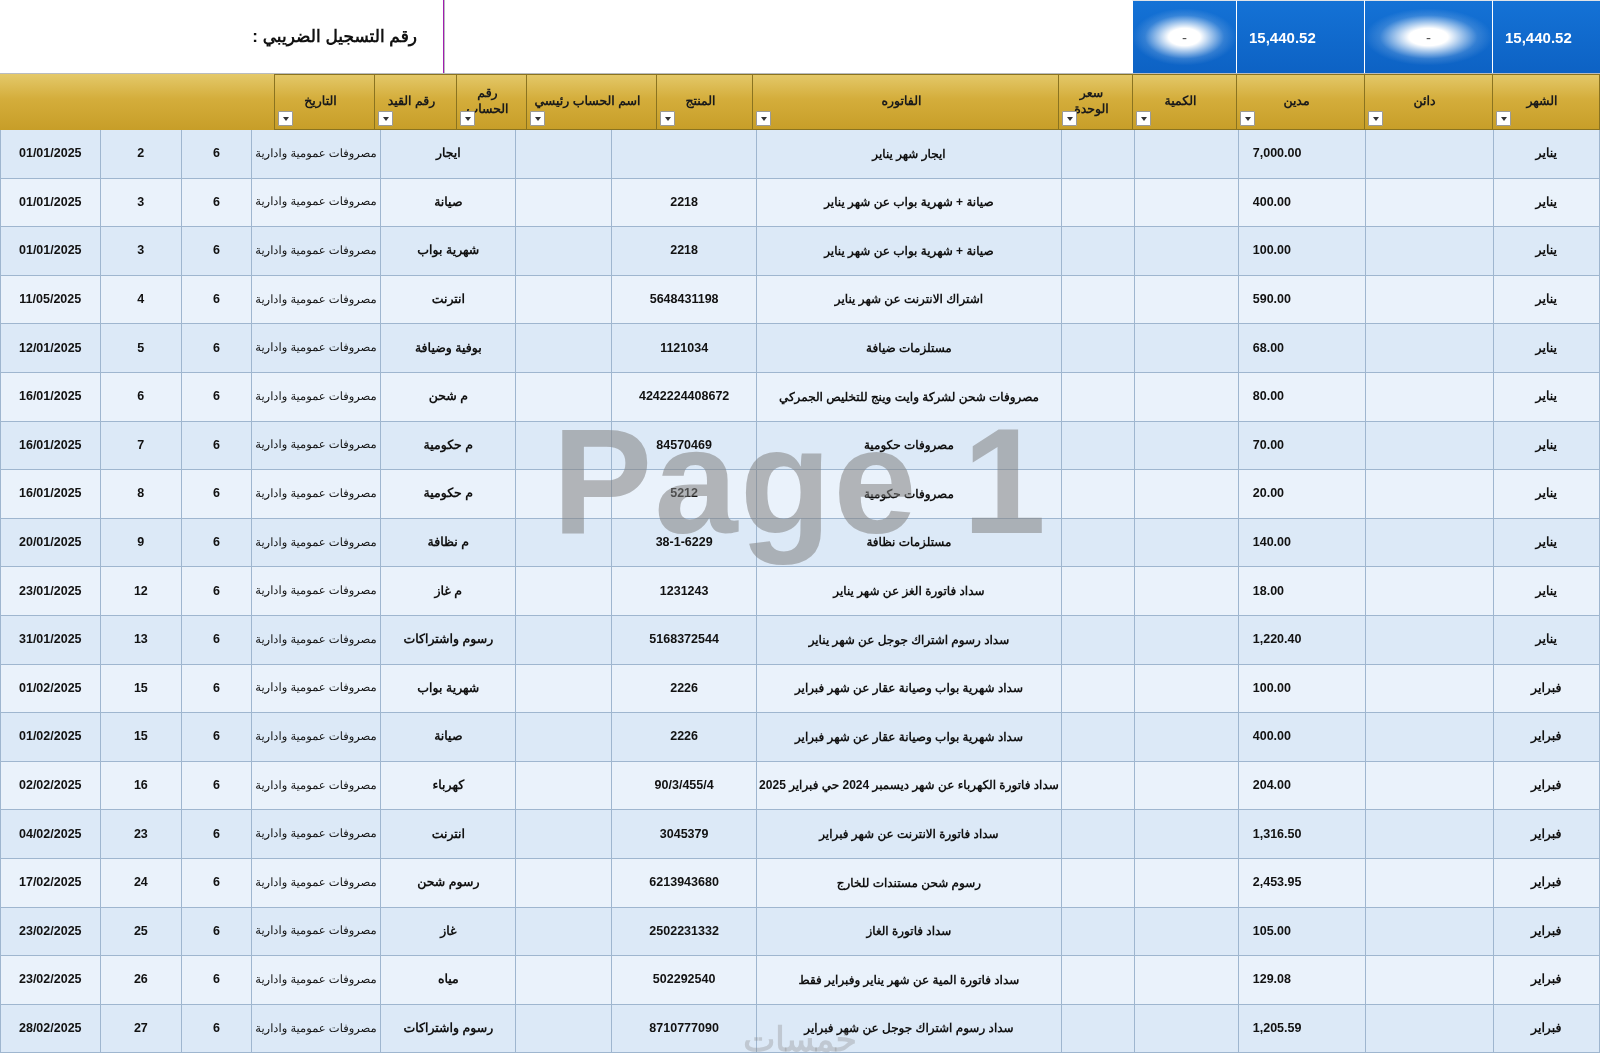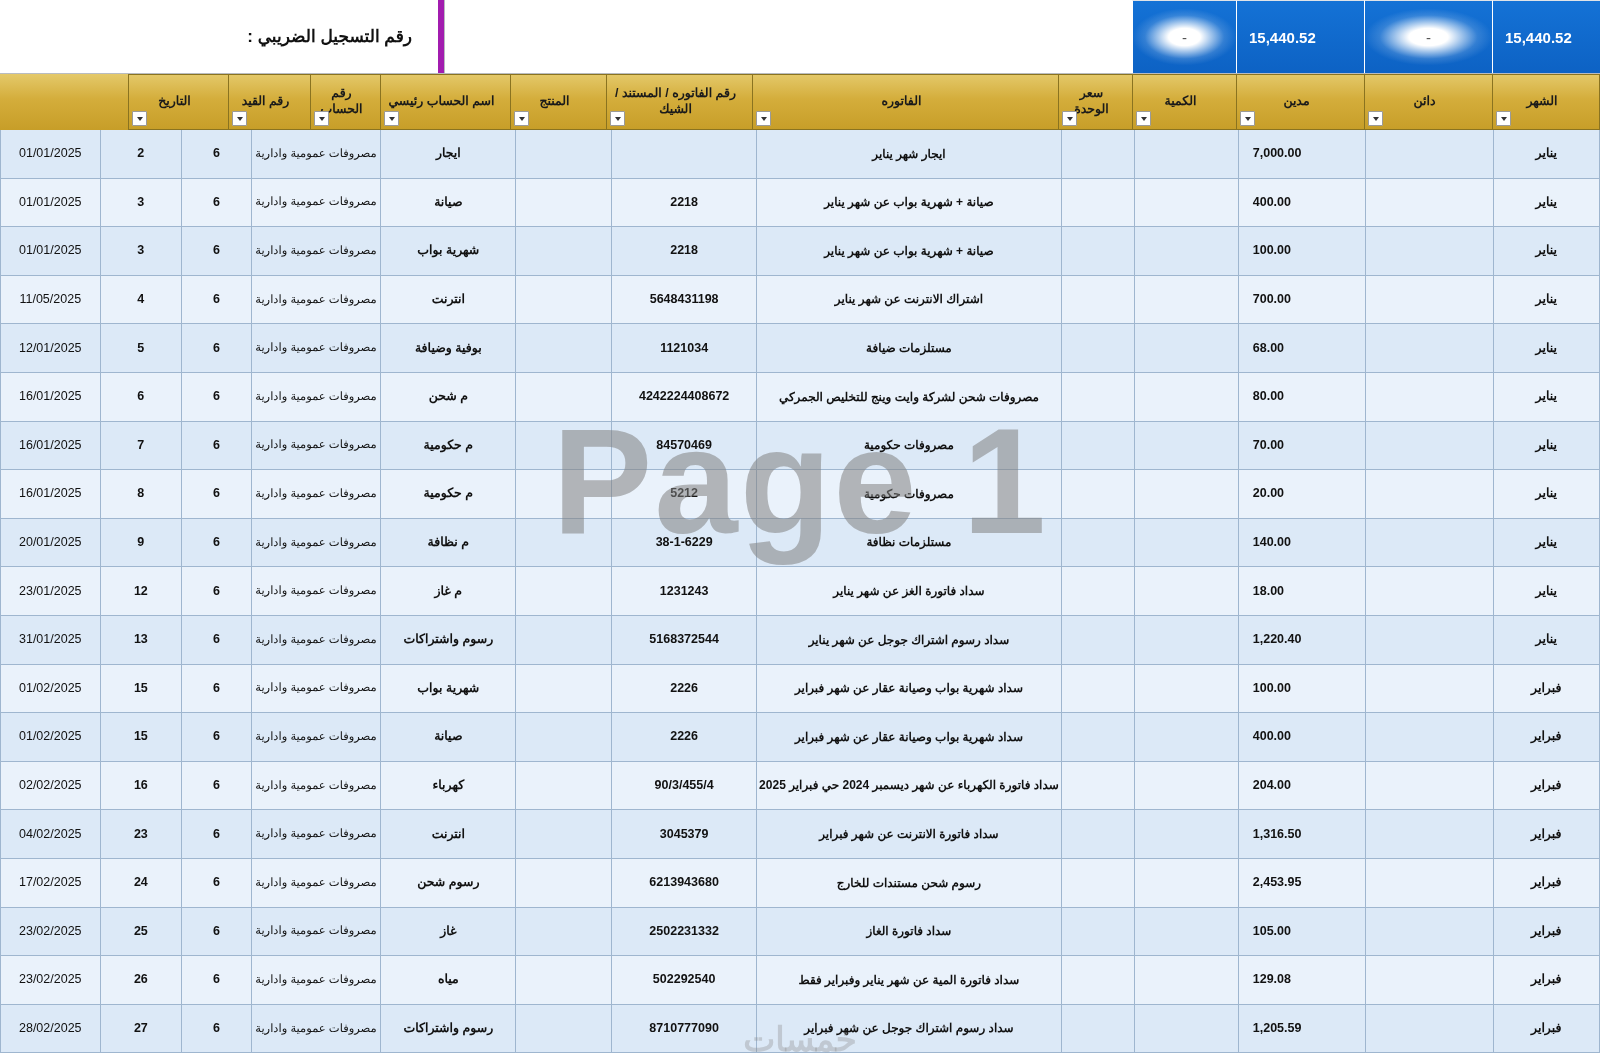--- a/index.html
+++ b/index.html
@@ -57,21 +57,21 @@
   .tax-cell {
     background: #ffffff;
     display: flex;
     align-items: center;
     justify-content: flex-start;
     padding: 0 26px;
     box-sizing: border-box;
     font-weight: bold;
     font-size: 17px;
     color: #111111;
-    border-right: 6px solid #a21caf;
+    border-right: 1px solid #a21caf;
   }
 
   
   .w-month   { width: 108px; }
   .w-credit  { width: 128px; }
   .w-debit   { width: 128px; }
   .w-qty     { width: 104px; }
   .w-unit    { width: 74px;  }
   .w-notes   { width: 306px; }
   .w-invoice { width: 146px; }
@@ -152,21 +152,21 @@
     overflow: hidden;
     white-space: nowrap;
   }
   .td:first-child { border-right: 1px solid #9fb6cf; }
   .td.num {
     justify-content: flex-start;
     padding-left: 14px;
     font-weight: bold;
     direction: ltr;
   }
-  .td.date { font-weight: normal; direction: ltr; }
+  .td.date { font-weight: bold; direction: ltr; }
   .td.bold { font-weight: bold; }
   .td.notes { font-weight: bold; font-size: 12px; }
   .td.invoice { font-weight: bold; direction: ltr; }
   .td.small { font-size: 11.5px; }
 
   
   .page-watermark {
     position: absolute;
     top: 395px;
     left: 0;
@@ -225,24 +225,20 @@
       <span class="filter-arrow"></span>
     </div>
     <div class="th w-unit">
       <span>سعر الوحدة</span>
       <span class="filter-arrow"></span>
     </div>
     <div class="th w-notes">
       <span>الفاتوره</span>
       <span class="filter-arrow"></span>
     </div>
-    <div class="th w-invoice">
-      <span>رقم الفاتوره / المستند / الشيك</span>
-      <span class="filter-arrow"></span>
-    </div>
     <div class="th w-product">
       <span>المنتج</span>
       <span class="filter-arrow"></span>
     </div>
     <div class="th w-mainacc">
       <span>اسم الحساب رئيسي</span>
       <span class="filter-arrow"></span>
     </div>
     <div class="th w-accno">
       <span>رقم الحساب</span>
@@ -300,21 +296,21 @@
         <div class="td w-product"></div>
         <div class="td w-subacc bold">شهرية بواب</div>
         <div class="td w-mainacc small">مصروفات عمومية وادارية</div>
         <div class="td w-accno bold">6</div>
         <div class="td w-entryno bold">3</div>
         <div class="td w-date date">01/01/2025</div>
       </div>
       <div class="row even">
         <div class="td w-month bold">يناير</div>
         <div class="td w-credit num"></div>
-        <div class="td w-debit num">700.00</div>
+        <div class="td w-debit num">590.00</div>
         <div class="td w-qty"></div>
         <div class="td w-unit"></div>
         <div class="td w-notes notes">اشتراك الانترنت عن شهر يناير</div>
         <div class="td w-invoice invoice">5648431198</div>
         <div class="td w-product"></div>
         <div class="td w-subacc bold">انترنت</div>
         <div class="td w-mainacc small">مصروفات عمومية وادارية</div>
         <div class="td w-accno bold">6</div>
         <div class="td w-entryno bold">4</div>
         <div class="td w-date date">11/05/2025</div>

